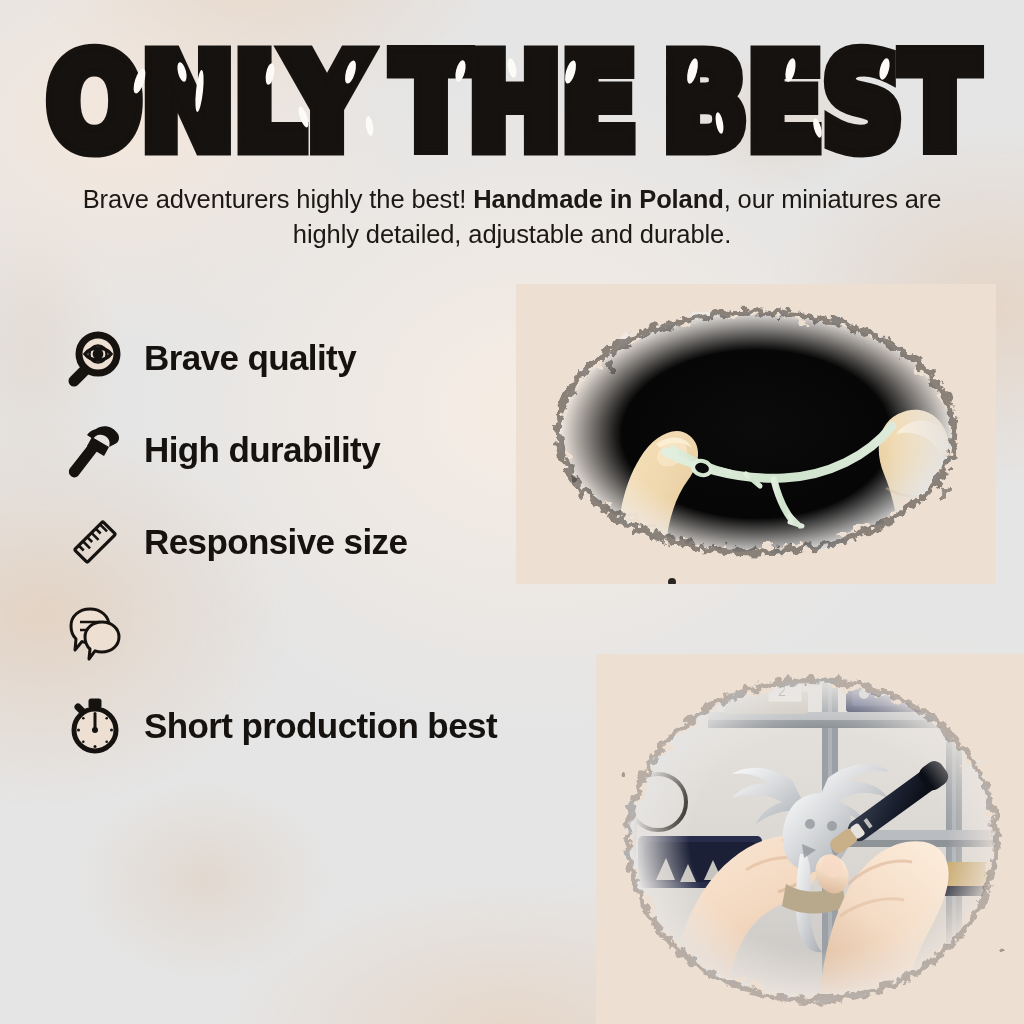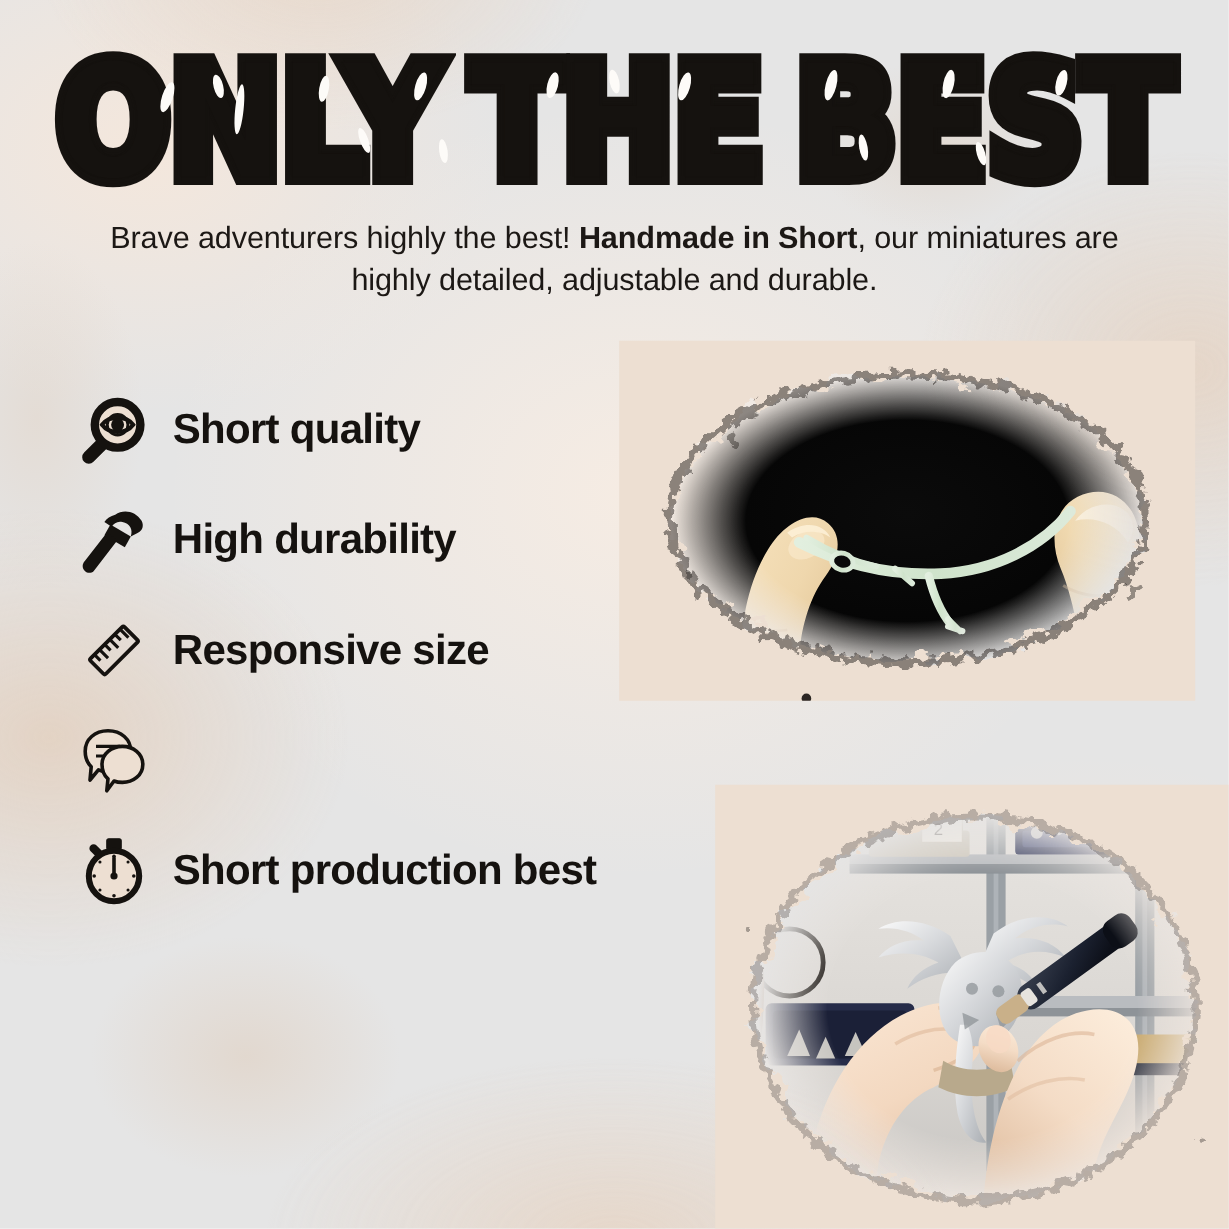--- a/index.html
+++ b/index.html
@@ -427,38 +427,38 @@
   <div class="gloss" style="left:508px; top:58px;  width:8px;  height:20px; transform:rotate(-12deg);"></div>
   <div class="gloss" style="left:566px; top:60px;  width:9px;  height:24px; transform:rotate(16deg);"></div>
   <div class="gloss" style="left:688px; top:58px;  width:9px;  height:26px; transform:rotate(14deg);"></div>
   <div class="gloss" style="left:716px; top:112px; width:7px;  height:22px; transform:rotate(-10deg);"></div>
   <div class="gloss" style="left:786px; top:58px;  width:9px;  height:24px; transform:rotate(12deg);"></div>
   <div class="gloss" style="left:814px; top:118px; width:7px;  height:20px; transform:rotate(-16deg);"></div>
   <div class="gloss" style="left:880px; top:58px;  width:9px;  height:22px; transform:rotate(14deg);"></div>
 
   <div id="subtitle">
     <span>Brave adventurers highly the best!</span>
-    <b>Handmade in Short</b><span>, our miniatures are highly detailed, adjustable and durable.</span>
+    <b>Handmade in Poland</b><span>, our miniatures are highly detailed, adjustable and durable.</span>
   </div>
 
   <div id="features">
 
     <div class="feature">
       <span class="ico">
         <svg width="60" height="60" viewBox="0 0 60 60">
           <g stroke="#15120f" fill="none" stroke-linecap="round">
             <path d="M22 40 L 9 53" stroke-width="11"></path>
             <circle cx="33" cy="26" r="19" stroke-width="7" fill="#eddfd2"></circle>
             <path d="M20 26 C 26 18, 40 18, 46 26 C 40 34, 26 34, 20 26 Z" stroke-width="3.4"></path>
             <circle cx="33" cy="26" r="5.4" fill="#15120f" stroke="none"></circle>
             <circle cx="33" cy="26" r="8.6" stroke-width="2.4"></circle>
           </g>
         </svg>
       </span>
-      <span class="label">Short quality</span>
+      <span class="label">Brave quality</span>
     </div>
 
     <div class="feature">
       <span class="ico">
         <svg width="60" height="60" viewBox="0 0 60 60">
           <g fill="#15120f">
             <path d="M31 9 C 38 4, 48 6, 53 14 C 55 18, 54 22, 50 24 L 44 27
                      C 46 21, 43 16, 37 15 C 33 14, 30 16, 28 19 L 22 15
                      C 24 12, 27 10, 31 9 Z"></path>
             <path d="M27 17 L 44 27 L 39 36 L 22 26 Z"></path>

